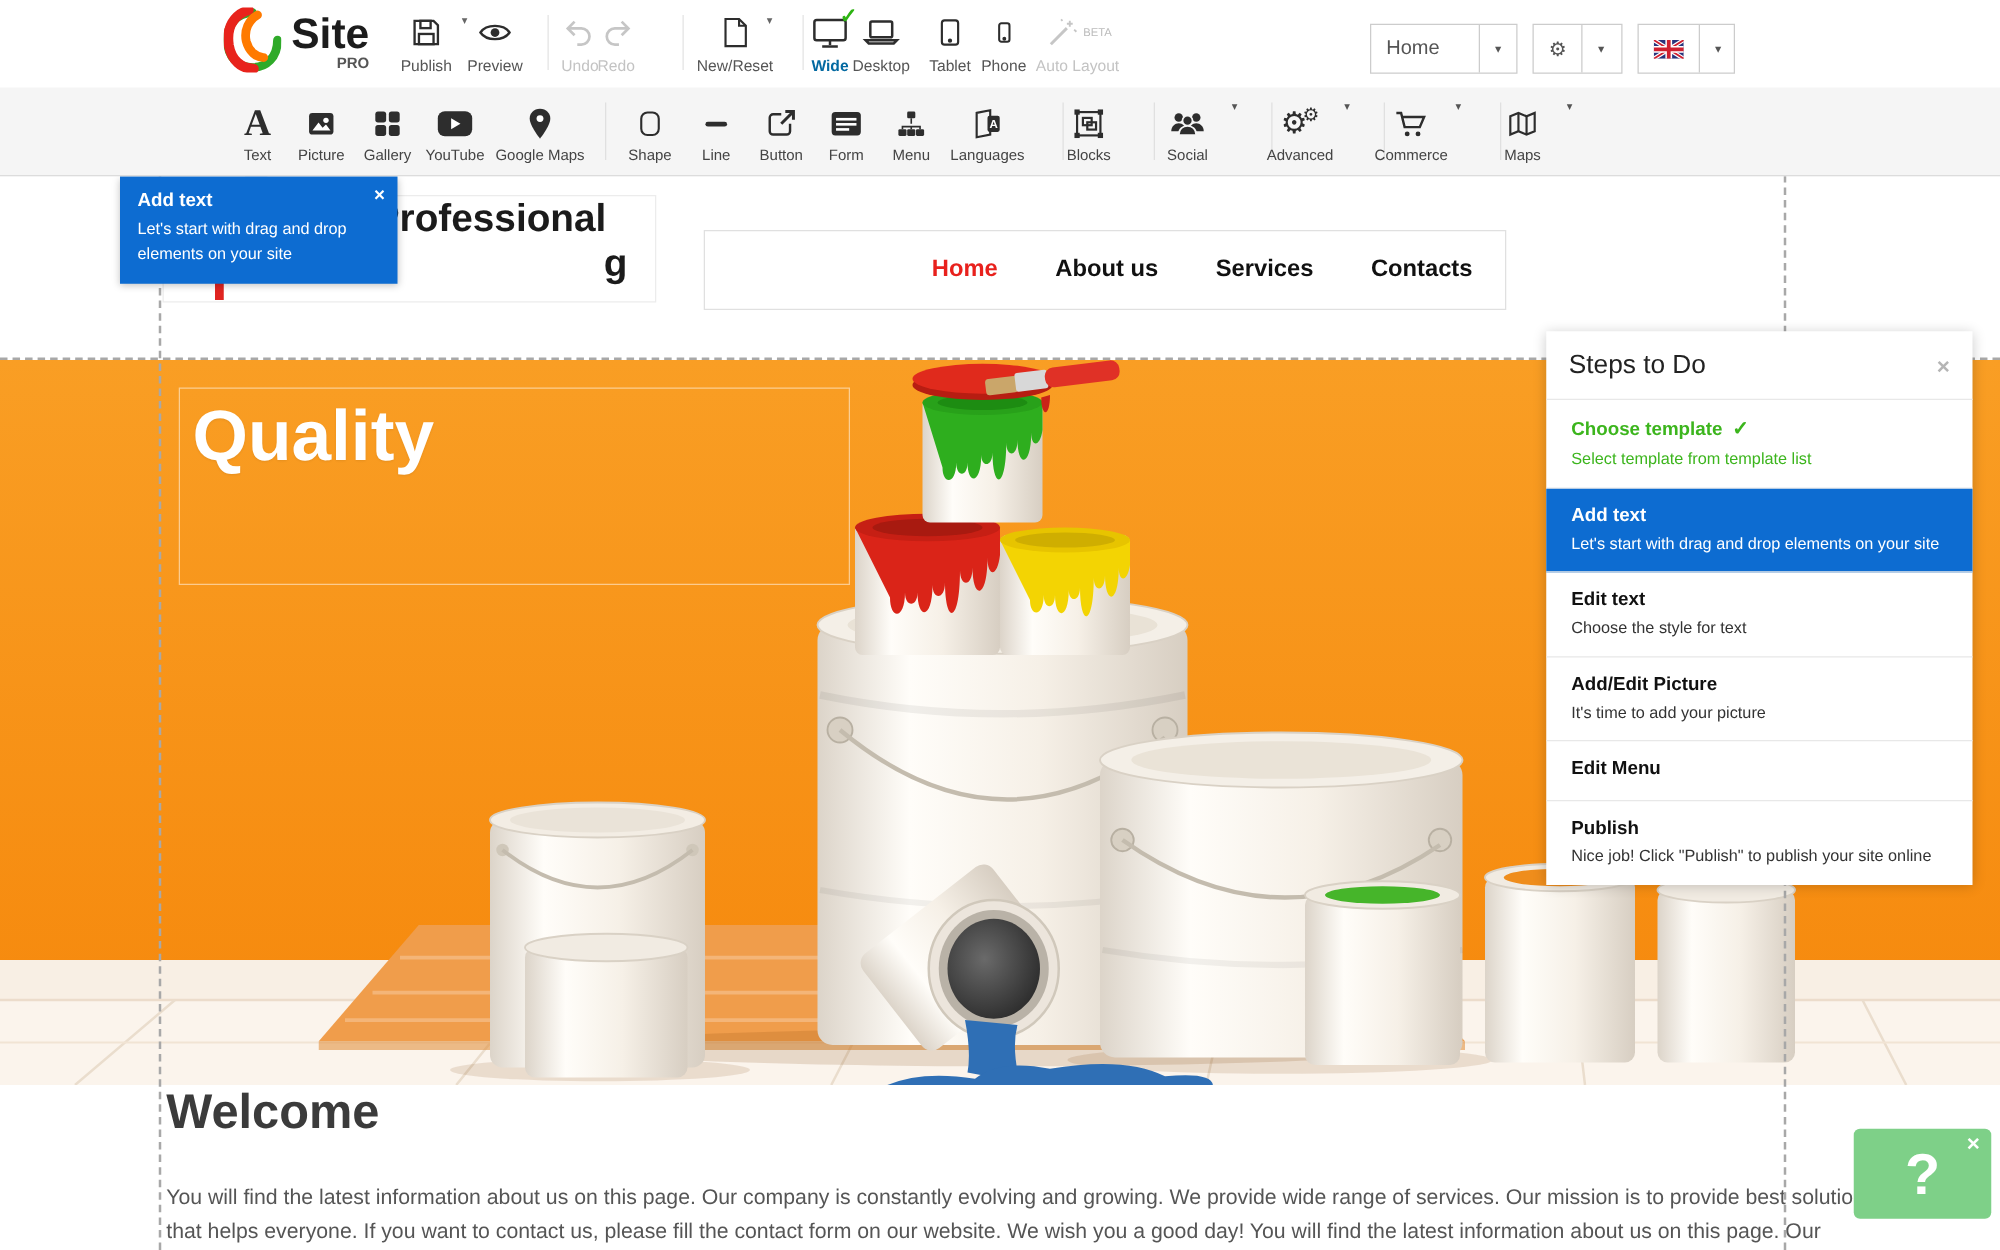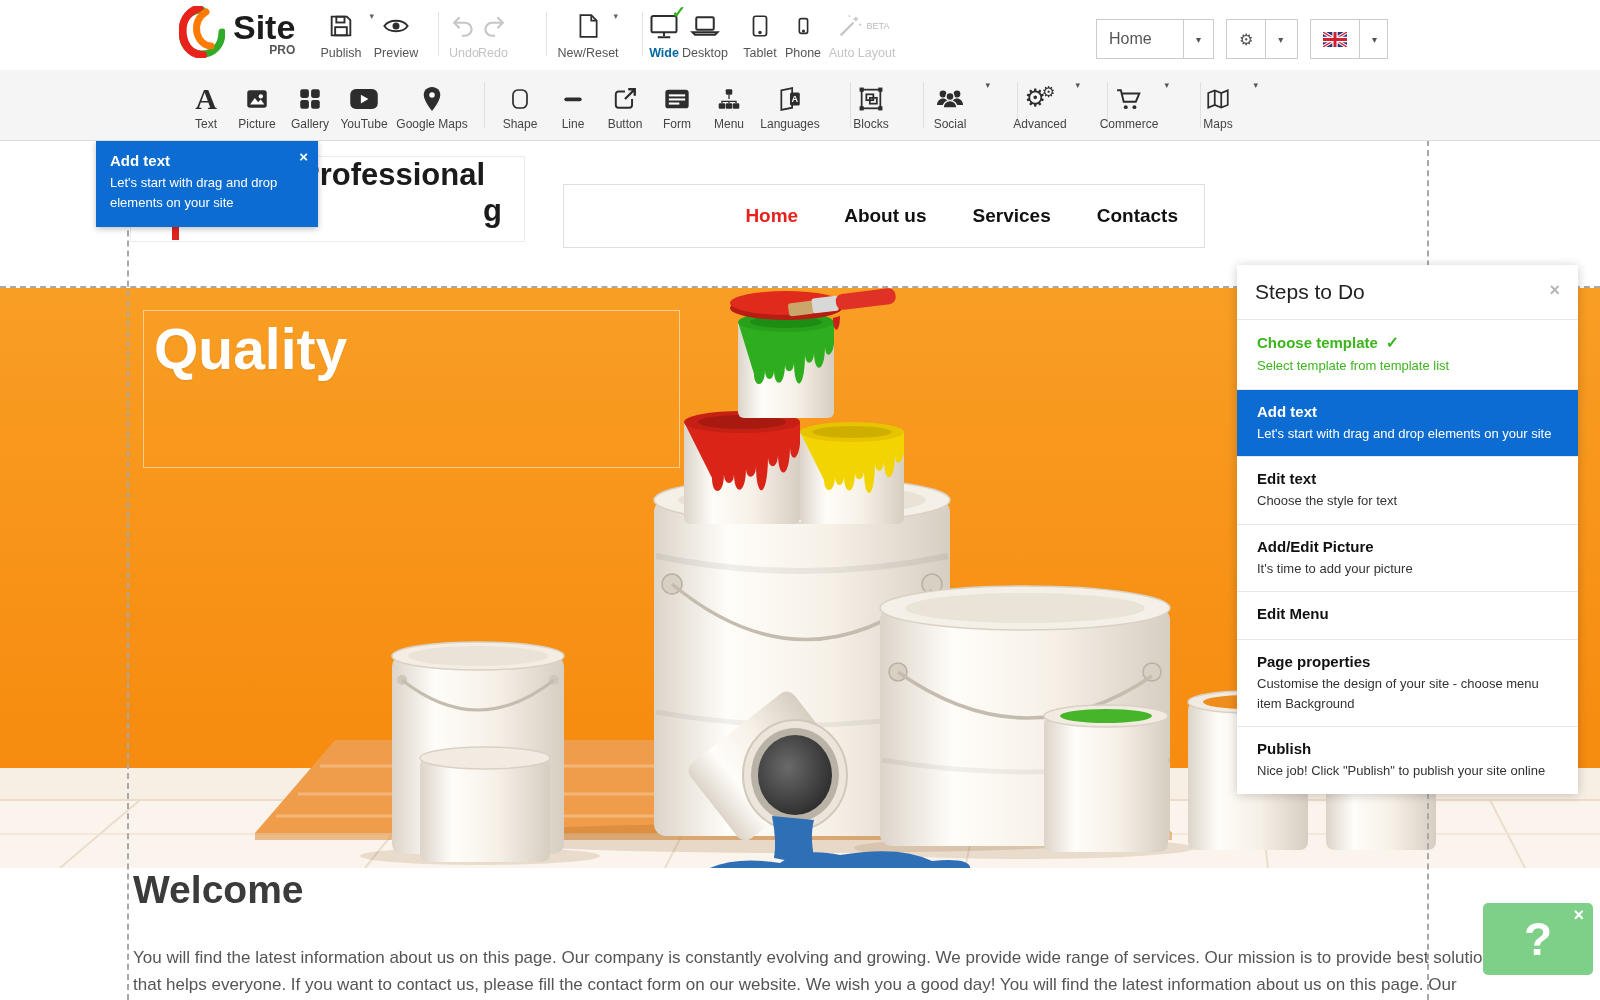--- a/index.html
+++ b/index.html
@@ -47,21 +47,21 @@
   .navbox .nav-item.active{color:#e8211d}
   .hero-wrap{position:absolute;left:0;top:288px;width:1600px;height:580px;z-index:1}
   .hero-title{position:absolute;left:143px;top:310px;width:537px;height:158px;border:1px solid rgba(255,255,255,.5);z-index:2;
               color:#fff;font-size:57px;font-weight:bold;line-height:77px;padding-left:10px;box-sizing:border-box;
               text-shadow:0 1px 2px rgba(0,0,0,.08)}
   .welcome{position:absolute;left:133px;top:868px;font-size:39px;font-weight:bold;color:#3b3b3b;z-index:2}
   .para{position:absolute;left:133px;top:944px;font-size:17px;color:#555;line-height:27px;z-index:2;white-space:nowrap}
   
   .panel{position:absolute;left:1237px;top:265px;width:341px;background:#fff;z-index:20;
          box-shadow:0 1px 10px rgba(0,0,0,.2);box-sizing:border-box}
-  .panel-h{display:flex;justify-content:space-between;align-items:flex-start;padding:15px 18px;border-bottom:1px solid #e8e8e8}
+  .panel-h{display:flex;justify-content:space-between;align-items:flex-end;padding:15px 18px;border-bottom:1px solid #e8e8e8}
   .panel-title{font-size:21px;color:#222}
   .panel-close{color:#b5b5b5;font-size:18px;font-weight:bold;cursor:pointer}
   .step{padding:13px 20px;border-bottom:1px solid #e8e8e8;cursor:pointer}
   .step:last-child{border-bottom:none}
   .step-t{font-weight:bold;font-size:15px;color:#111;margin-bottom:4px}
   .step-s{font-size:13px;color:#333;line-height:1.5}
   .step.done .step-t,.step.done .step-s{color:#3cb51d}
   .step .chk{color:#3cb51d;font-size:16px;font-weight:bold;margin-left:8px}
   .step.active{background:#0d6cd1}
   .step.active .step-t,.step.active .step-s{color:#fff}
@@ -584,24 +584,20 @@
     <div class="step-s">Choose the style for text</div>
   </div>
   <div class="step">
     <div class="step-t">Add/Edit Picture</div>
     <div class="step-s">It's time to add your picture</div>
   </div>
   <div class="step">
     <div class="step-t">Edit Menu</div>
   </div>
   <div class="step">
-    <div class="step-t">Page properties</div>
-    <div class="step-s">Customise the design of your site - choose menu item Background</div>
-  </div>
-  <div class="step">
     <div class="step-t">Publish</div>
     <div class="step-s">Nice job! Click "Publish" to publish your site online</div>
   </div>
 </div>
 
 <div class="help">
   <span>?</span>
   <span class="help-close">×</span>
 </div>
 

